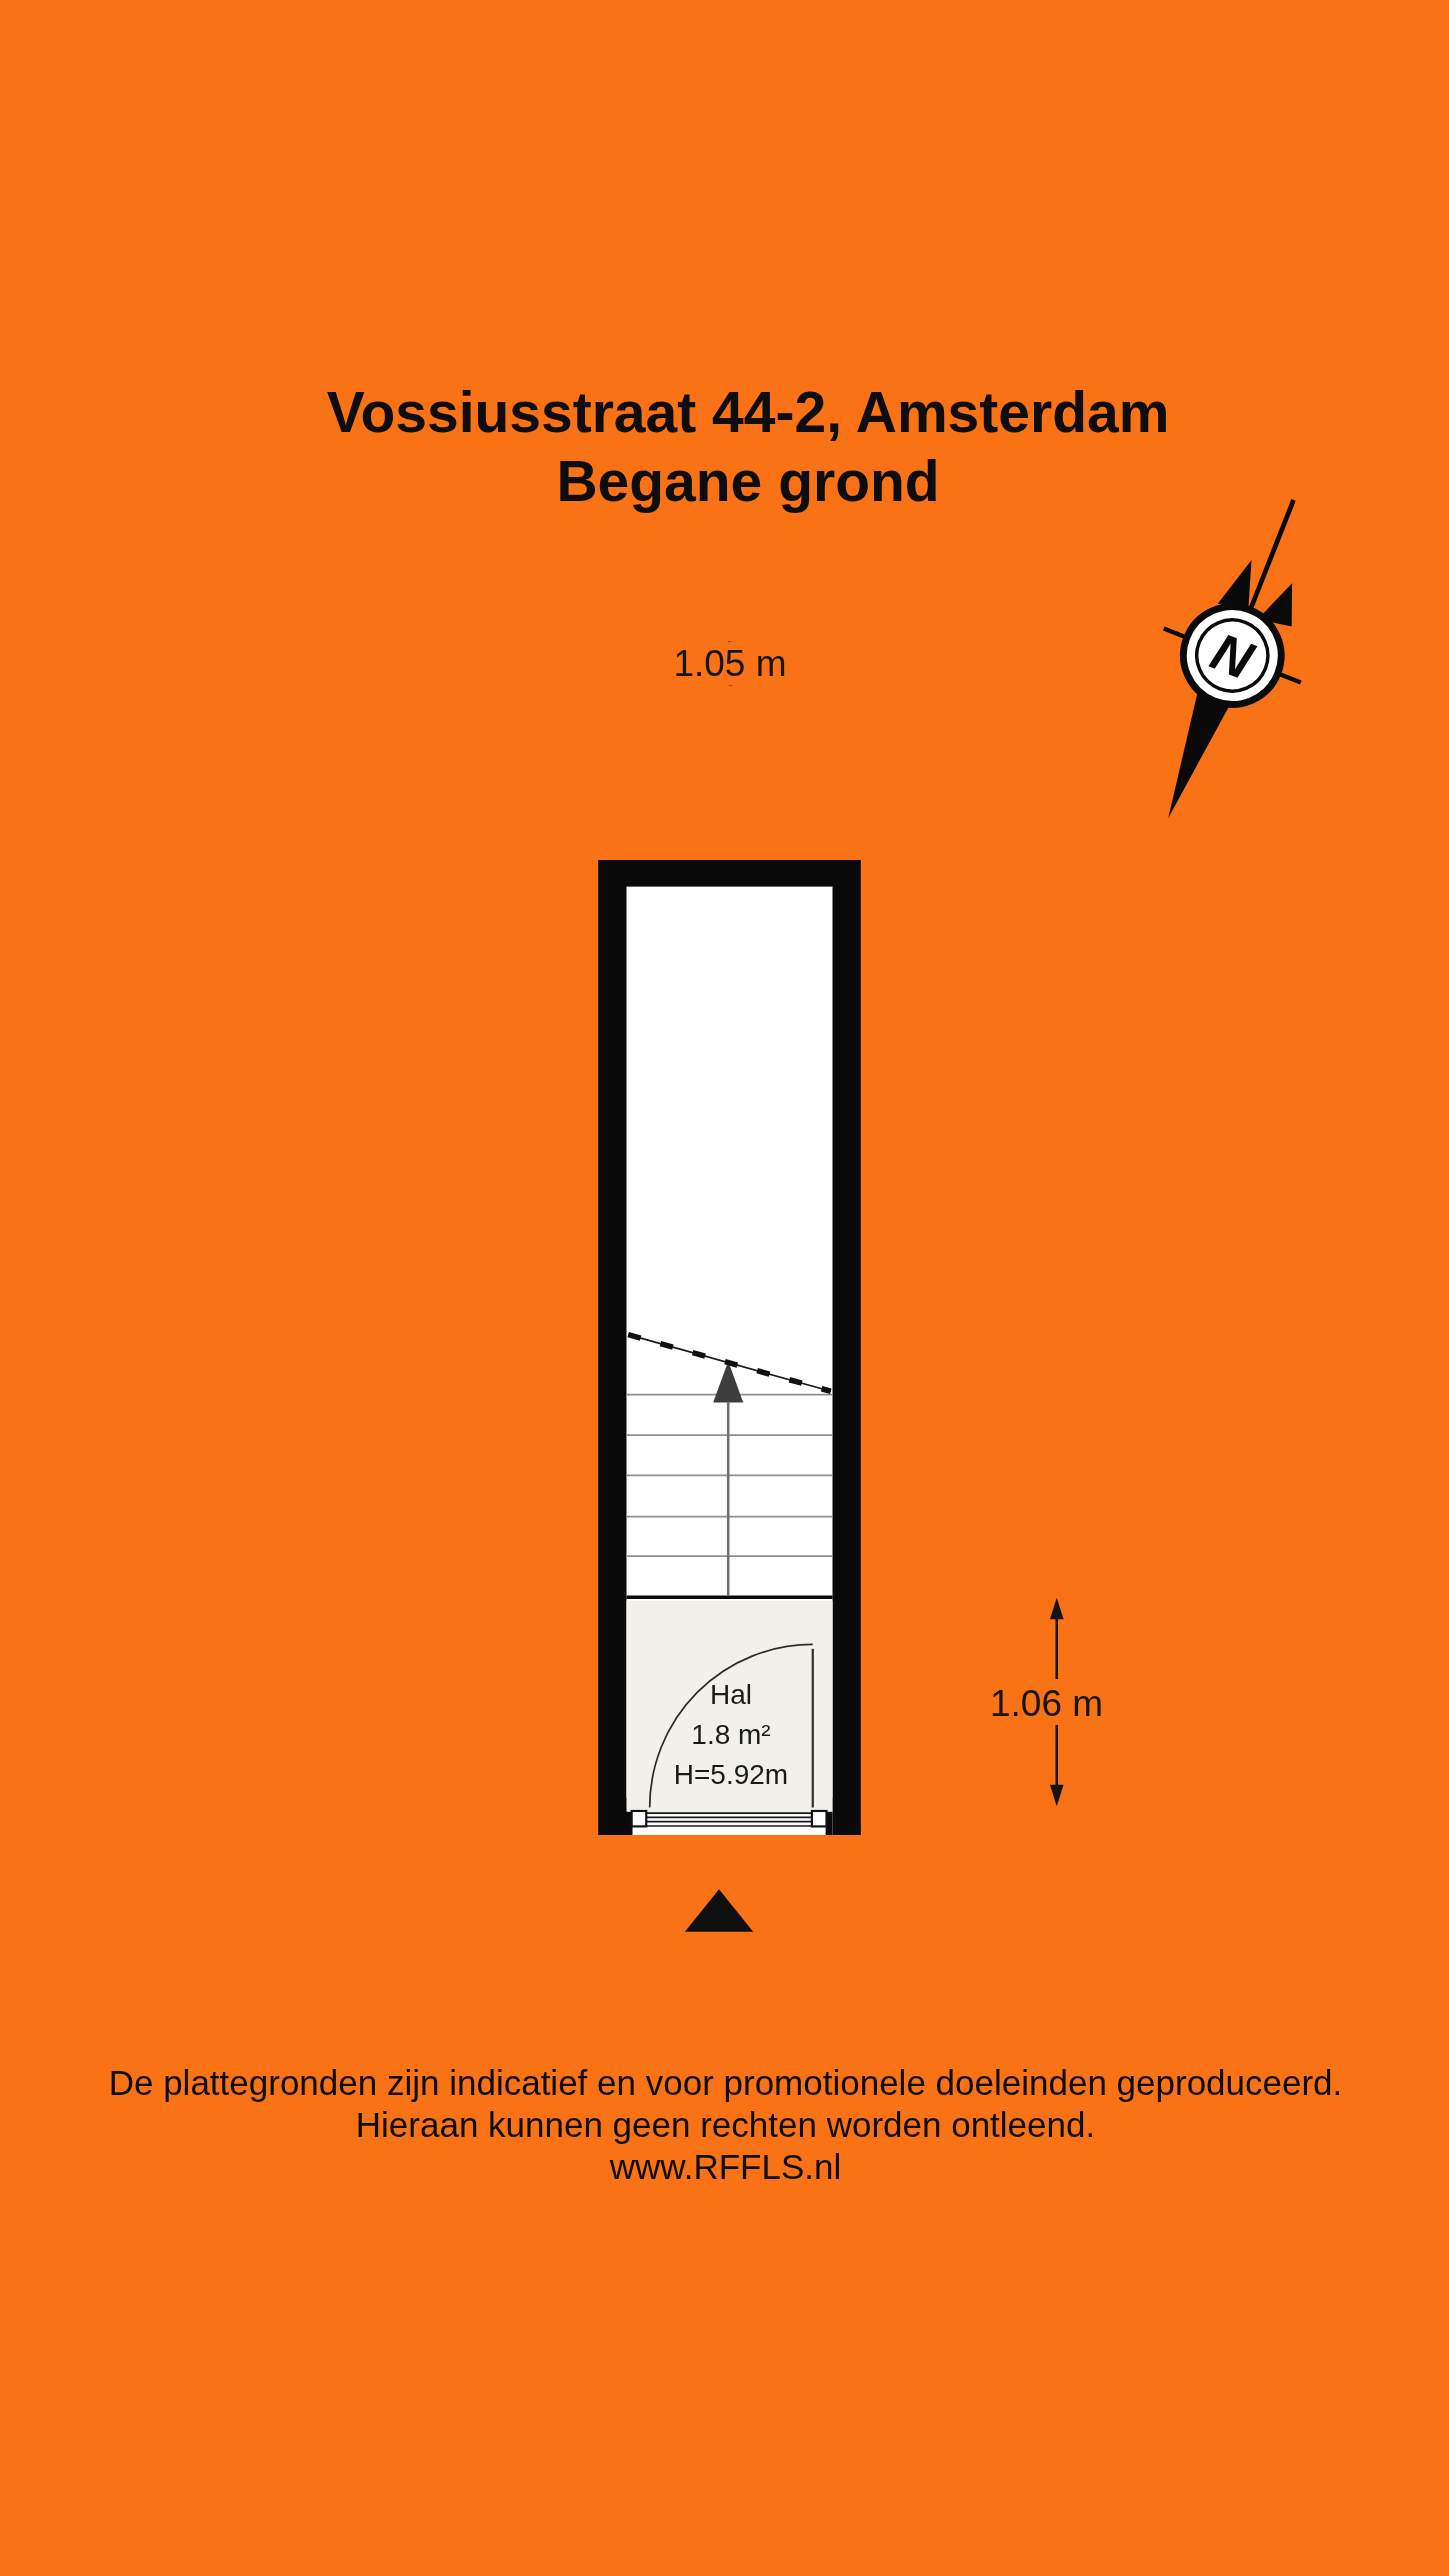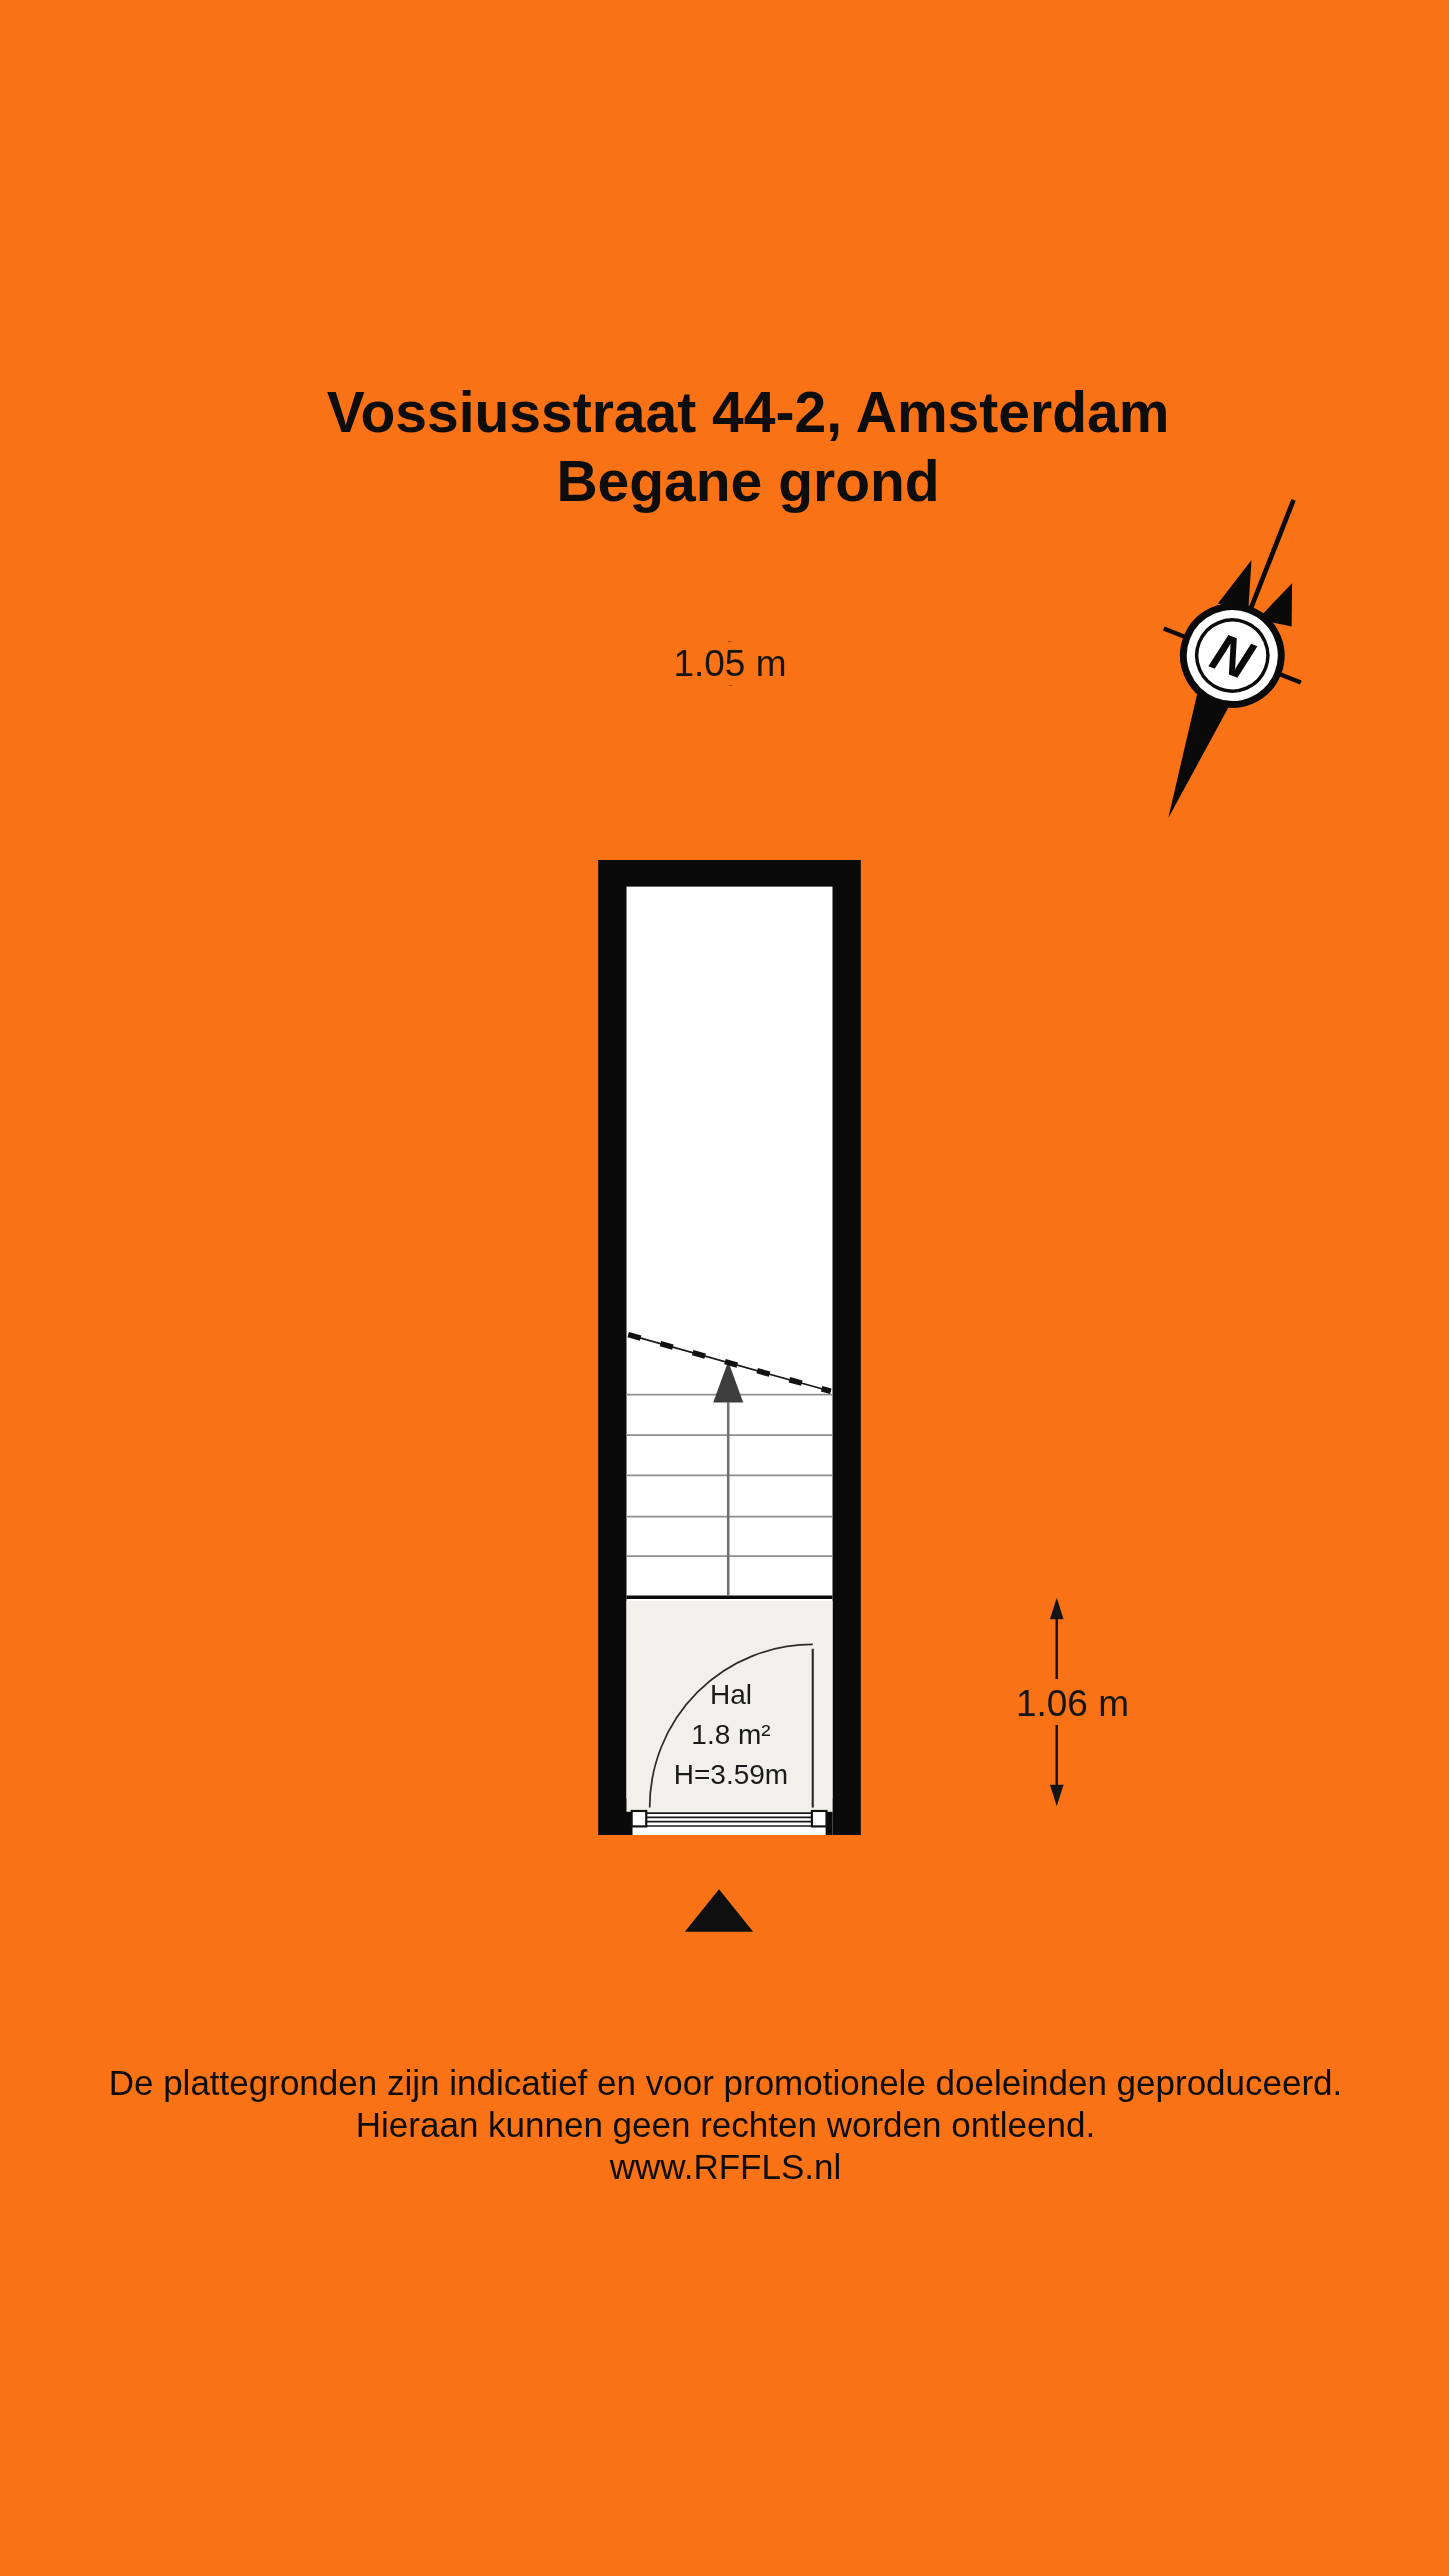--- a/index.html
+++ b/index.html
@@ -49,21 +49,21 @@
   
   .dim-side { position: absolute; left: 1043px; top: 1597px; width: 27.5px; height: 210px; }
   .dim-side svg { position: absolute; left: 0; }
   .dim-side .arr-up { top: 0; }
   .dim-side .arr-down { bottom: 0; }
   .dim-side-label {
     position: absolute;
     left: 990px;
     top: 1683px;
     width: 139px;
-    text-align: right;
+    text-align: left;
     font-size: 37px;
     color: #151515;
     white-space: nowrap;
   }
 
   
   .compass { position: absolute; left: 1078px; top: 475px; }
   .compass text {
     font-family: "Liberation Sans", sans-serif;
     font-weight: bold;
@@ -173,21 +173,21 @@
       <line x1="54" y1="1120.5" x2="252" y2="1120.5"></line>
       <line x1="54" y1="1125.5" x2="252" y2="1125.5"></line>
     </g>
     <rect x="39" y="1108" width="17" height="18" fill="#ffffff" stroke="#111111" stroke-width="2.5"></rect>
     <rect x="249" y="1108" width="17" height="18" fill="#ffffff" stroke="#111111" stroke-width="2.5"></rect>
   </svg>
 
   <div class="room-label">
     <div>Hal</div>
     <div>1.8 m²</div>
-    <div>H=3.59m</div>
+    <div>H=5.92m</div>
   </div>
 
   <div class="dim-side">
     <svg class="arr-up" width="27.5" height="82" viewBox="0 0 32 96">
       <polygon points="16,1 8,26 24,26" fill="#141414"></polygon>
       <line x1="16" y1="22" x2="16" y2="96" stroke="#141414" stroke-width="3"></line>
     </svg>
     <svg class="arr-down" width="27.5" height="82" viewBox="0 0 32 96">
       <polygon points="16,95 8,70 24,70" fill="#141414"></polygon>
       <line x1="16" y1="0" x2="16" y2="74" stroke="#141414" stroke-width="3"></line>

